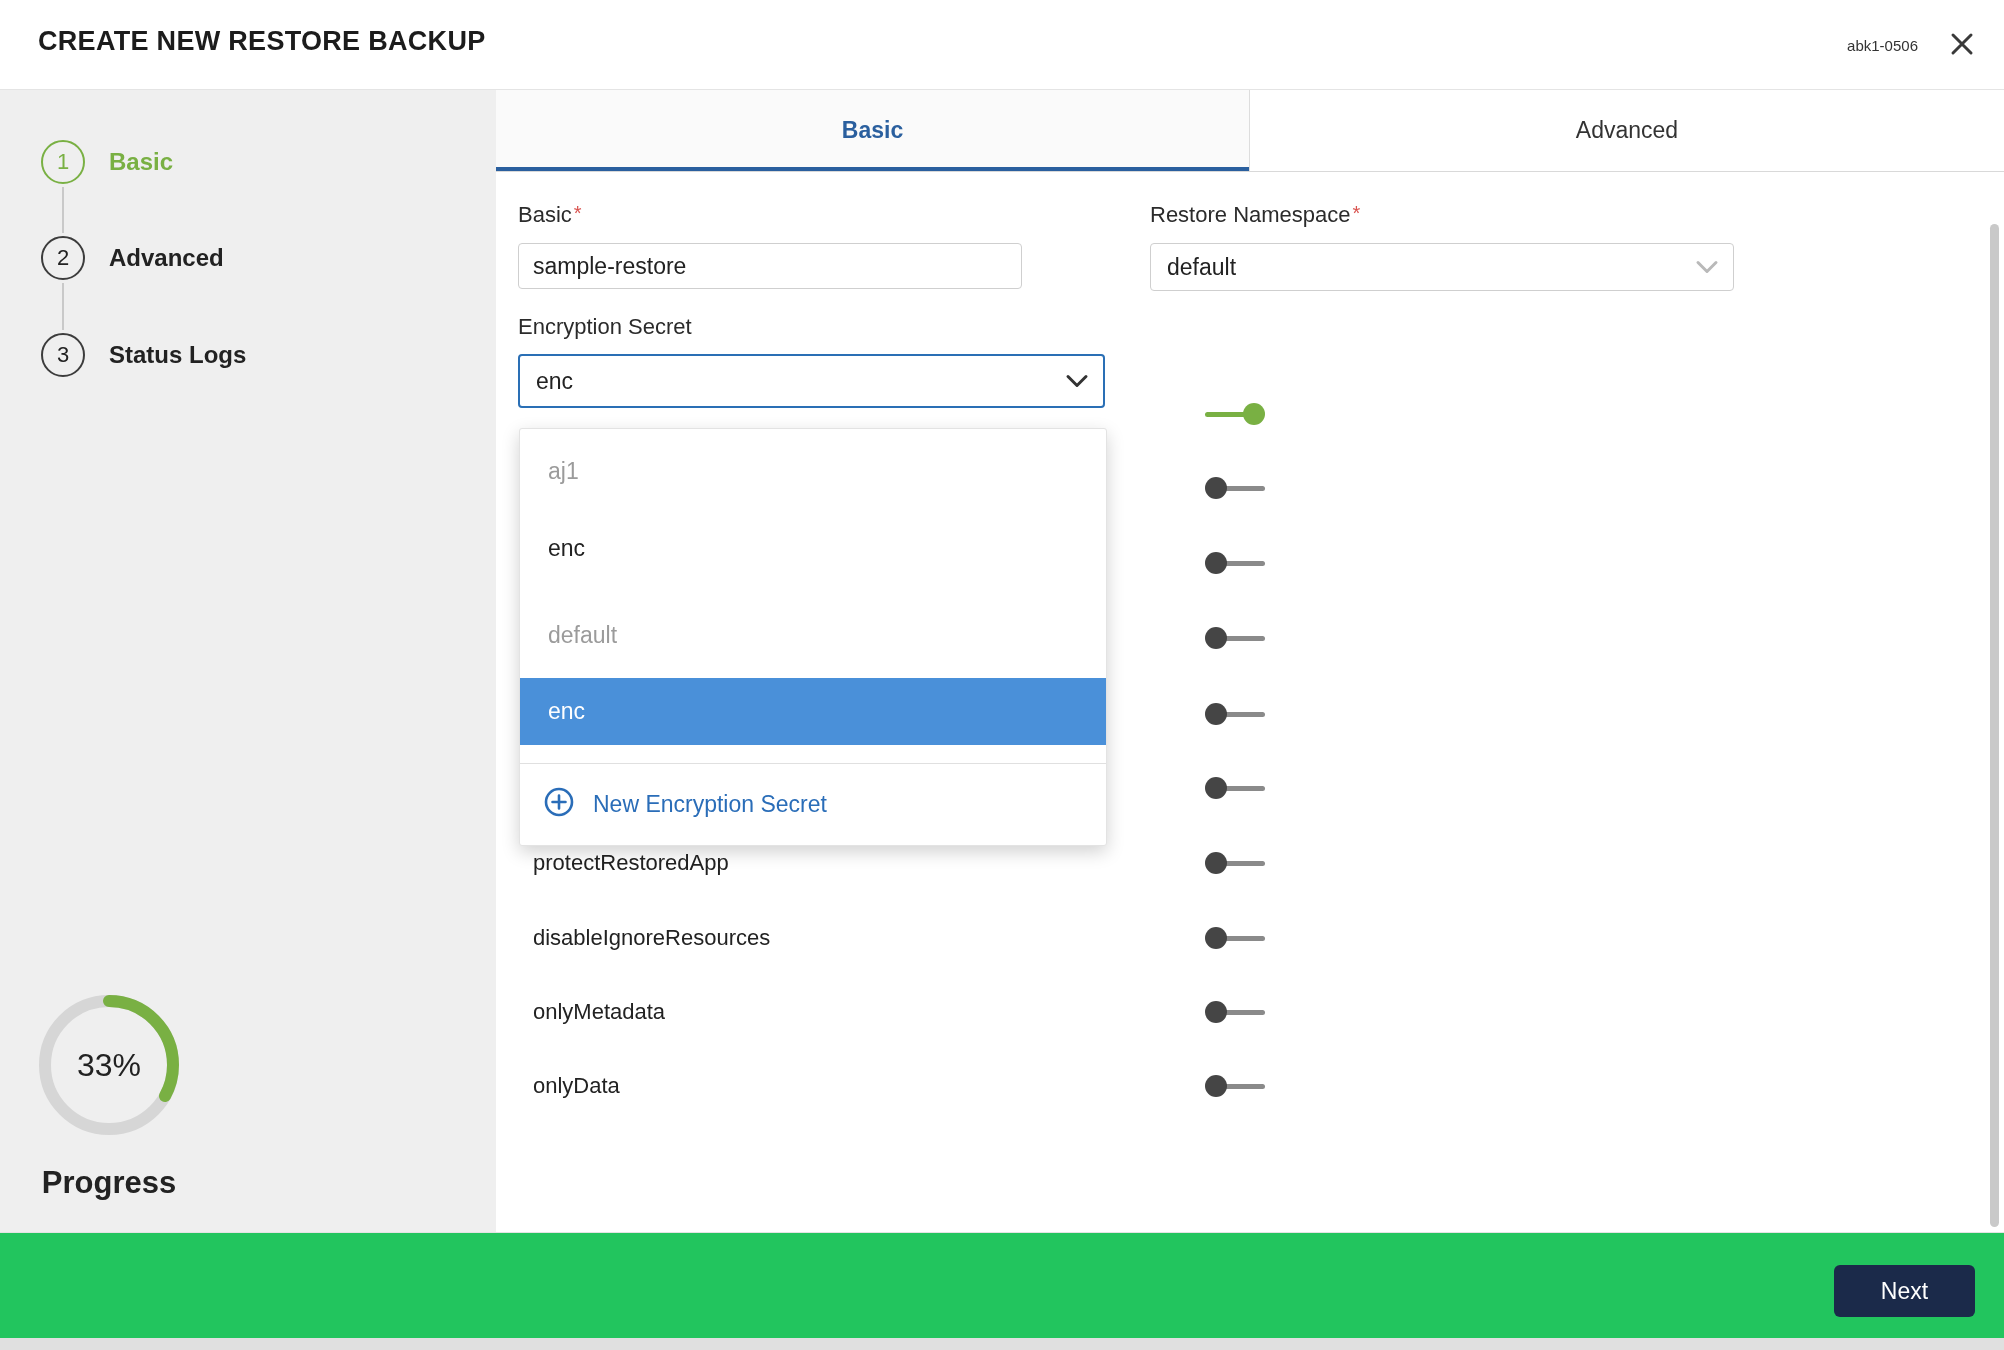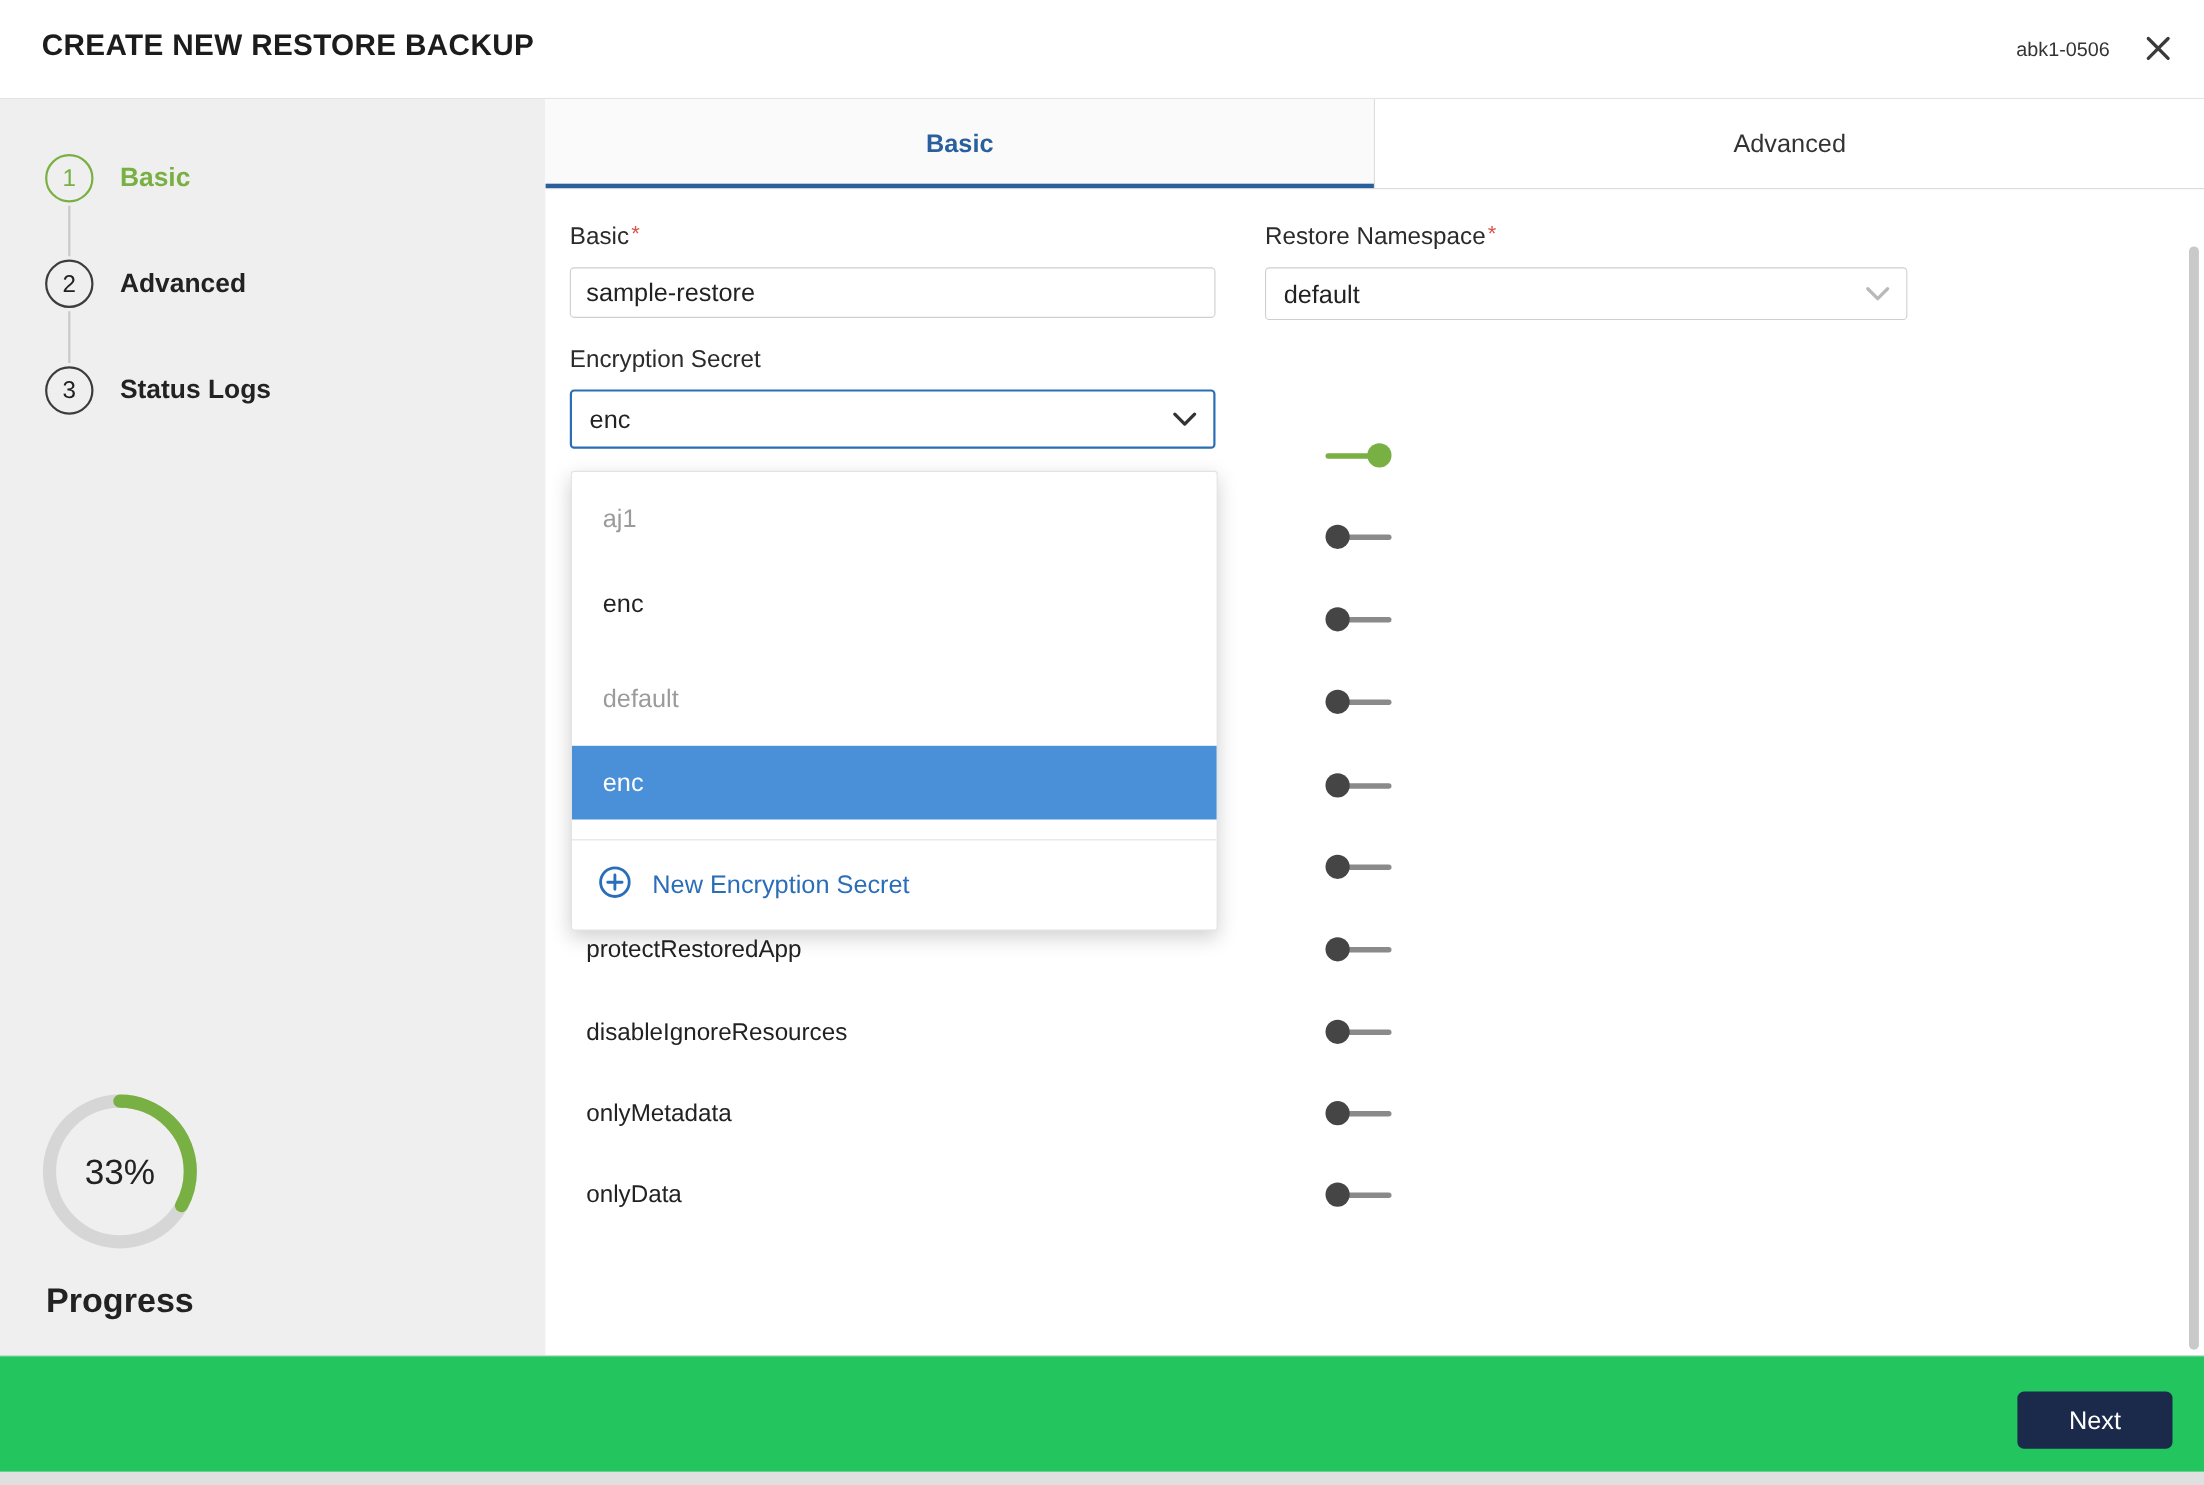--- a/index.html
+++ b/index.html
@@ -3,21 +3,21 @@
 <meta charset="utf-8">
 <style>
   * { margin:0; padding:0; box-sizing:border-box; }
   html,body { width:2004px; height:1350px; background:#fff; font-family:"Liberation Sans", sans-serif; }
   .screen { position:relative; width:2004px; height:1350px; background:#fff; overflow:hidden; }
 
   
   .header { position:absolute; top:0; left:0; right:0; height:90px; background:#fff; border-bottom:1px solid #e4e4e4; z-index:5; }
   .header-title { position:absolute; left:38px; top:26px; font-size:27px; font-weight:bold; color:#1c1c1c; letter-spacing:.3px; }
   .header-right { position:absolute; right:28px; top:0; height:90px; display:flex; align-items:center; gap:30px; }
-  .badge { font-size:18px; color:#333;text-align:right; }
+  .badge { font-size:15px; color:#333;text-align:right; }
   .close-btn { background:none; border:none; cursor:pointer; display:flex; align-items:center; }
 
   
   .sidebar { position:absolute; left:0; top:90px; width:496px; height:1142px; background:#efefef; }
   .step { position:absolute; left:41px; display:flex; align-items:center; gap:24px; cursor:pointer; }
   .step-circle { width:44px; height:44px; border-radius:50%; border:2px solid #3c3c3c; display:flex; align-items:center; justify-content:center;
                  font-size:22px; color:#222; flex:0 0 44px; }
   .step-label { font-size:24px; font-weight:bold; color:#222; }
   .step.active .step-circle { border-color:#79b043; color:#79b043; }
   .step.active .step-label { color:#79b043; }
@@ -35,21 +35,21 @@
 
   .tabbar { position:absolute; top:0; left:0; right:0; height:82px; border-bottom:1px solid #d9d9d9; display:flex; background:#fff; }
   .tab { display:flex; align-items:center; justify-content:center; font-size:23px; cursor:pointer; position:relative; }
   .tab-basic { width:754px; background:#fafafa; border-right:1px solid #ddd; color:#2a5f9e; font-weight:bold; }
   .tab-advanced { flex:1; color:#333; }
   .tab-underline { position:absolute; left:0; bottom:0; width:100%; height:4px; background:#2a5f9e; }
 
   .field-label { position:absolute; font-size:22px; color:#2b2b2b; }
   .req { color:#d9534f; font-size:20px; vertical-align:top; margin-left:2px; }
 
-  .text-input { position:absolute; left:22px; top:153px; width:587px; height:46px; border:1px solid #cfcfcf; border-radius:4px;
+  .text-input { position:absolute; left:22px; top:153px; width:504px; height:46px; border:1px solid #cfcfcf; border-radius:4px;
                 font-size:23px; color:#222; padding:0 14px; font-family:inherit; background:#fff; }
   .select { position:absolute; border:1px solid #cfcfcf; border-radius:4px; background:#fff; display:flex; align-items:center;
             font-size:23px; color:#222; padding:0 16px; cursor:pointer; }
   .ns-select { left:654px; top:153px; width:584px; height:48px; }
   .enc-select { left:22px; top:264px; width:587px; height:54px; border:2px solid #2a6fb5; }
   .select .chev { position:absolute; right:14px; top:50%; transform:translateY(-50%); display:flex; }
 
   
   .dropdown { position:absolute; left:23px; top:338px; width:588px; height:418px; background:#fff; border:1px solid #e3e3e3;
               border-radius:3px; box-shadow:0 6px 18px rgba(0,0,0,.18); z-index:20; }

